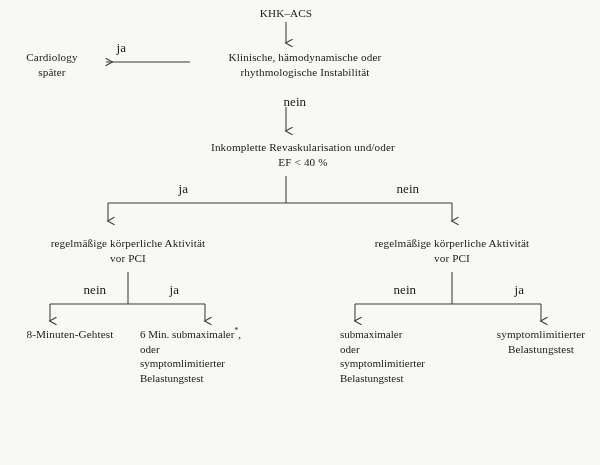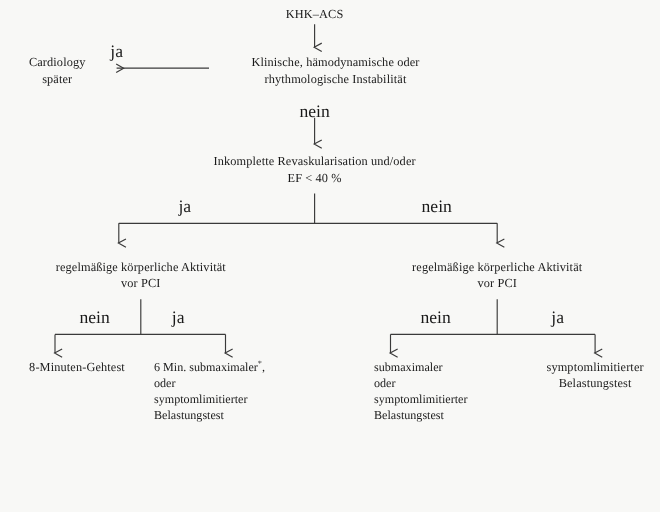--- a/index.html
+++ b/index.html
@@ -32,23 +32,23 @@
     position: absolute;
     font-size: 11.2px;
     line-height: 14.5px;
     white-space: pre-line;
     letter-spacing: 0.01em;
   }
   .node.ctr { text-align: center; }
   .node.lft { text-align: center; }
   .edge-label {
     position: absolute;
-    font-size: 16px;
+    font-size: 13px;
     line-height: 12px;
-    text-align: center;
+    text-align: right;
   }
   .multi {
     position: absolute;
     font-size: 11px;
     line-height: 14.6px;
   }
   .multi div { white-space: nowrap; }
   sup {
     font-size: 0.68em;
     vertical-align: super;
@@ -106,21 +106,21 @@
   </svg>
 
   <div class="node ctr" style="left:216px; top:6px; width:140px;">KHK–ACS</div>
 
   <div class="node lft" style="left:190px; top:50px; width:230px;">Klinische, hämodynamische oder
 rhythmologische Instabilität</div>
 
   <div class="node ctr" style="left:5px; top:50px; width:94px;">Cardiology
 später</div>
 
-  <div class="node ctr" style="left:161px; top:140px; width:250px;">Inkomplette Revaskularisation und/oder
+  <div class="node ctr" style="left:178px; top:140px; width:250px;">Inkomplette Revaskularisation und/oder
 EF &lt; 40 %</div>
 
   <div class="node ctr" style="left:23px; top:236px; width:210px;">regelmäßige körperliche Aktivität
 vor PCI</div>
 
   <div class="node ctr" style="left:347px; top:236px; width:210px;">regelmäßige körperliche Aktivität
 vor PCI</div>
 
   <div class="node lft" style="left:5px; top:327px; width:130px;">8-Minuten-Gehtest</div>
 

